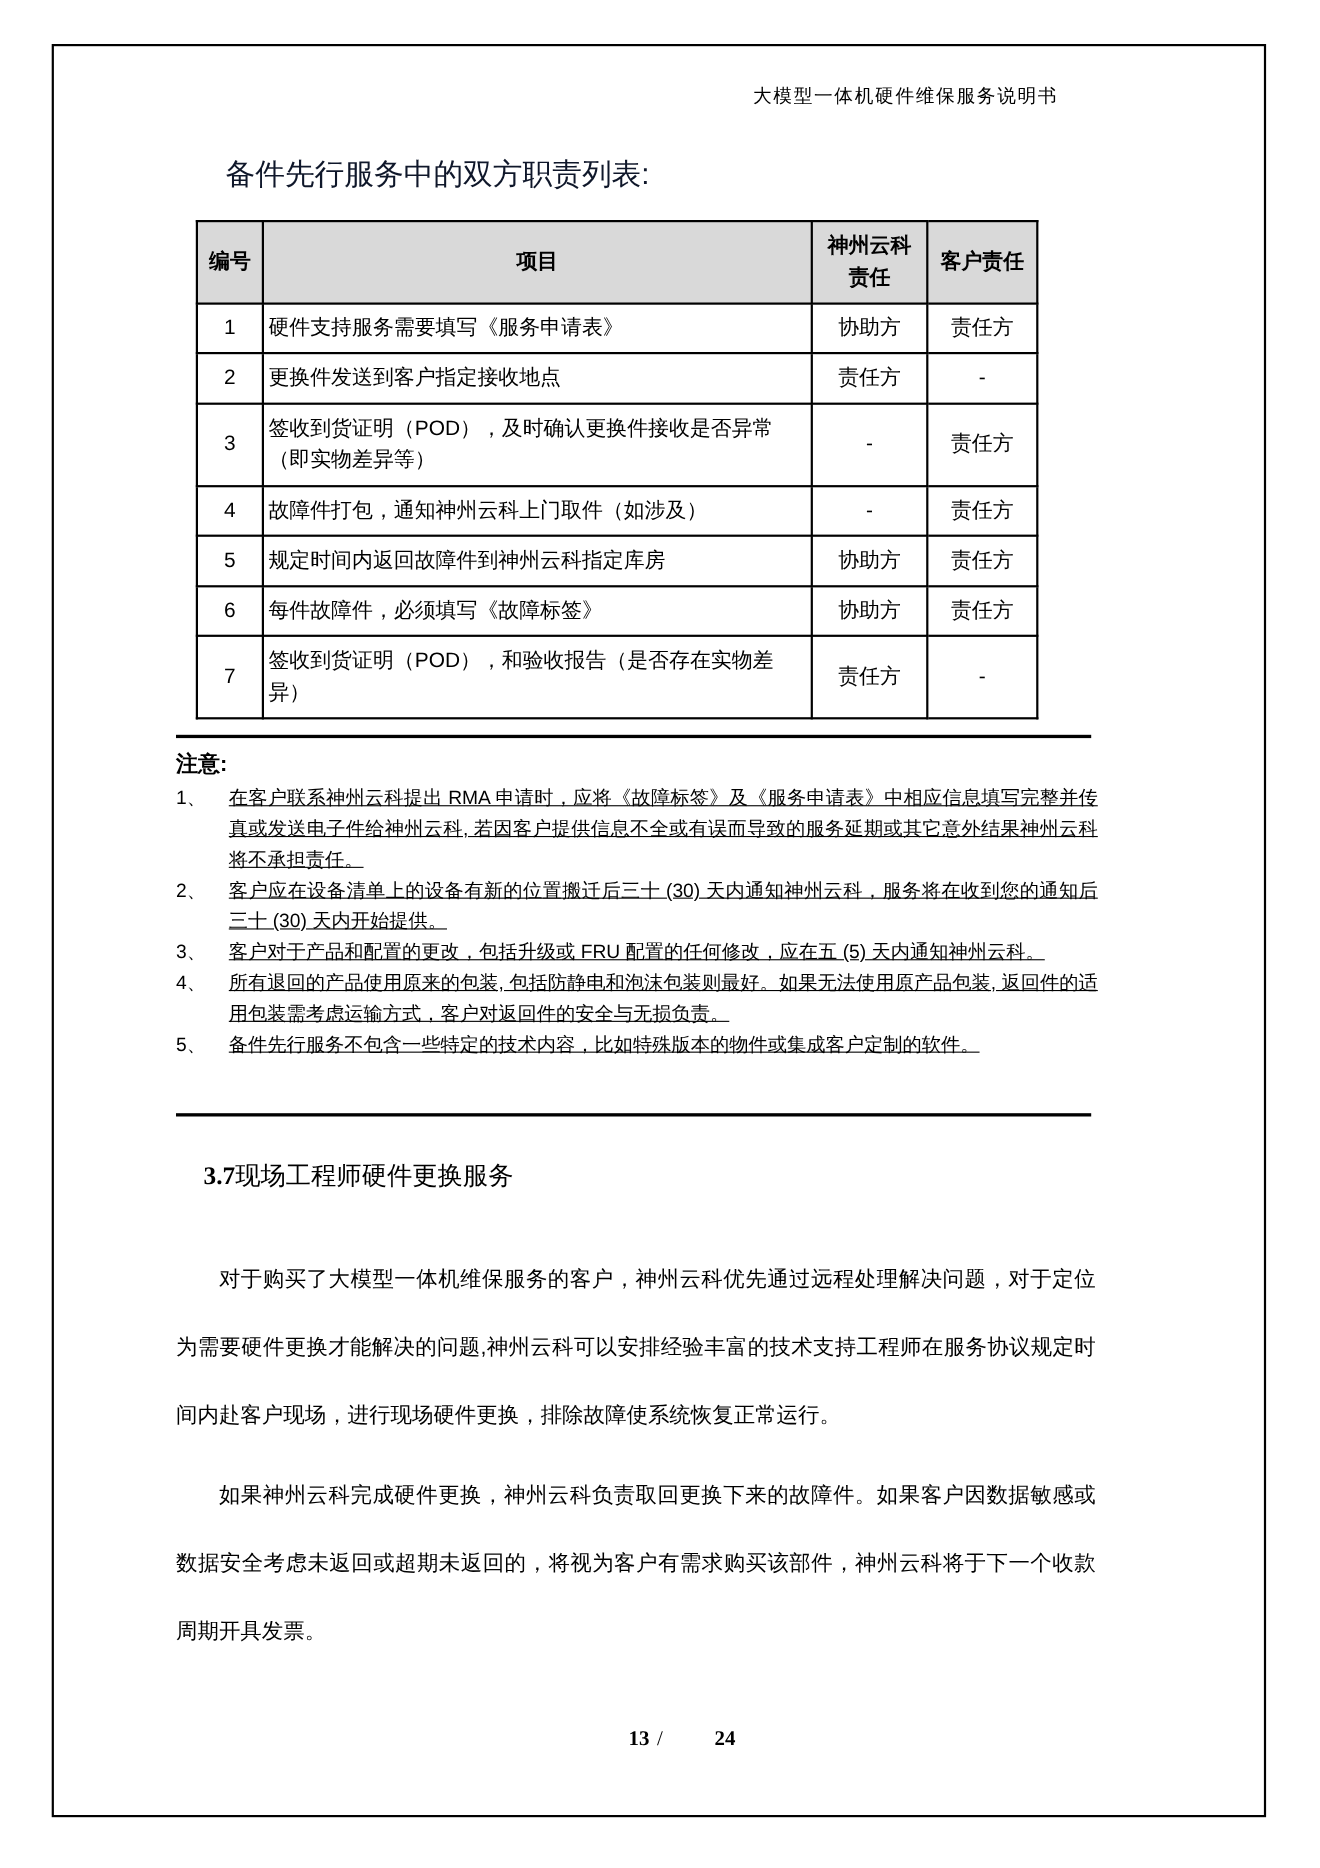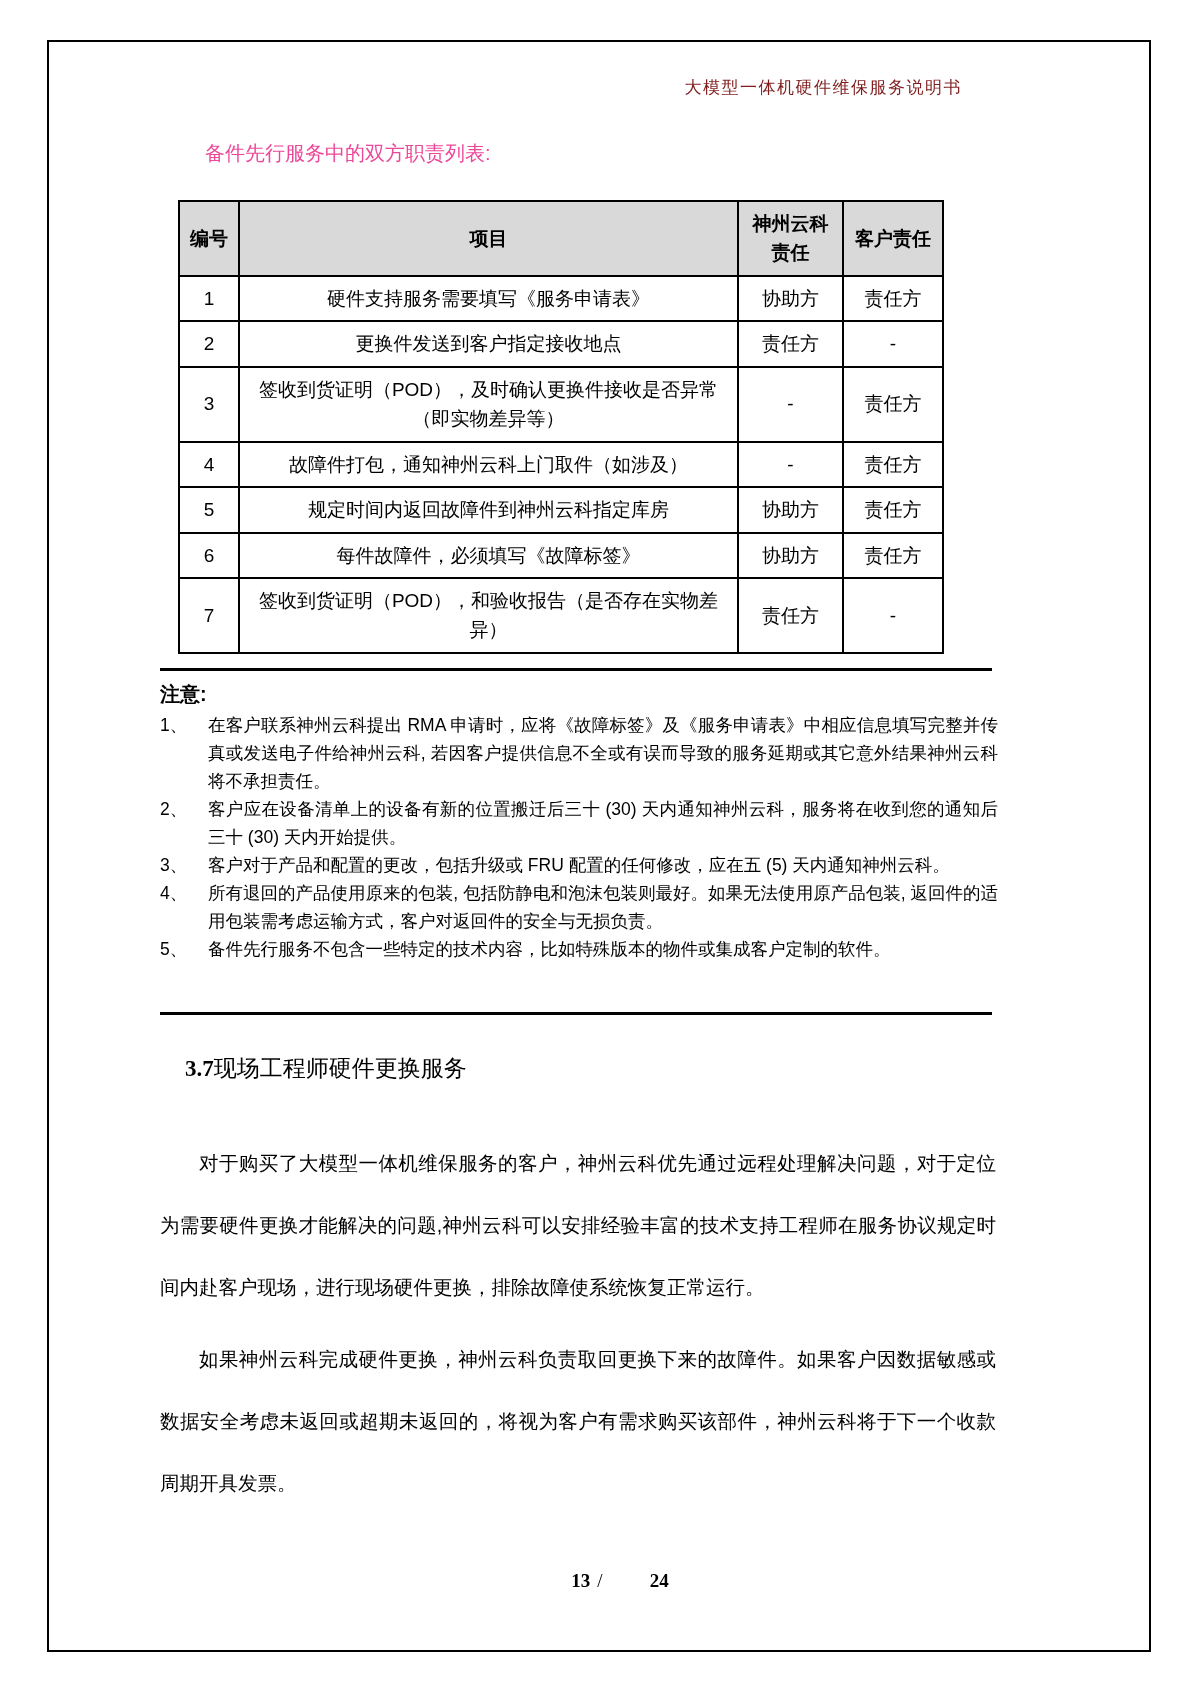--- a/index.html
+++ b/index.html
@@ -13,25 +13,25 @@
   }
   .page-frame{
     position:absolute;left:47px;top:40px;width:1104px;height:1612px;
     border:2px solid #000;
     box-sizing:border-box;
   }
   .doc-header{
     position:absolute;top:76px;left:160px;width:802px;
     text-align:right;
     font-family:"Liberation Serif",serif;
-    font-size:17px;color:#7f1d1d;letter-spacing:1.5px;
+    font-size:17px;color:#000000;letter-spacing:1.5px;
   }
   .intro-line{
     position:absolute;top:140px;left:205px;
-    font-size:20px;color:#ec4899;
+    font-size:27px;color:#0f172a;
   }
   .table-wrap{
     position:absolute;top:200px;left:178px;width:764px;
   }
   table.resp{
     border-collapse:collapse;width:100%;
     font-size:19px;table-layout:fixed;
   }
   table.resp th, table.resp td{
     border:2px solid #000;
@@ -43,39 +43,39 @@
     font-weight:bold;
     padding:7px 2px;
     line-height:1.55;
     text-align:center;
   }
   table.resp td{
     padding:7px 4px;
     line-height:1.55;
   }
   td.c-no, td.c-vendor, td.c-customer{text-align:center;}
-  td.c-item{text-align:center;padding-left:13px;padding-right:10px;margin-left:16px;}
+  td.c-item{text-align:left;padding-left:13px;padding-right:10px;margin-left:16px;}
   .rule{
     position:absolute;left:160px;width:832px;height:3px;background:#000;
   }
   .rule-1{top:668px;}
   .rule-2{top:1012px;}
   .notes-label{
     position:absolute;top:681px;left:160px;
     font-size:20px;font-weight:bold;
   }
   .notes-list{
     position:absolute;top:711px;left:160px;width:838px;
   }
   .note-item{
     display:flex;
     font-size:17.5px;line-height:28px;
   }
   .note-num{flex:none;width:48px;}
-  .note-text{flex:1;text-align:justify;}
+  .note-text{flex:1;text-align:justify;text-decoration:underline;}
   .section-heading{
     position:absolute;top:1053px;left:185px;
     white-space:nowrap;
   }
   .sec-num{
     font-family:"Liberation Serif",serif;
     font-size:23px;font-weight:600;
   }
   .sec-title{
     font-size:23px;font-weight:normal;

